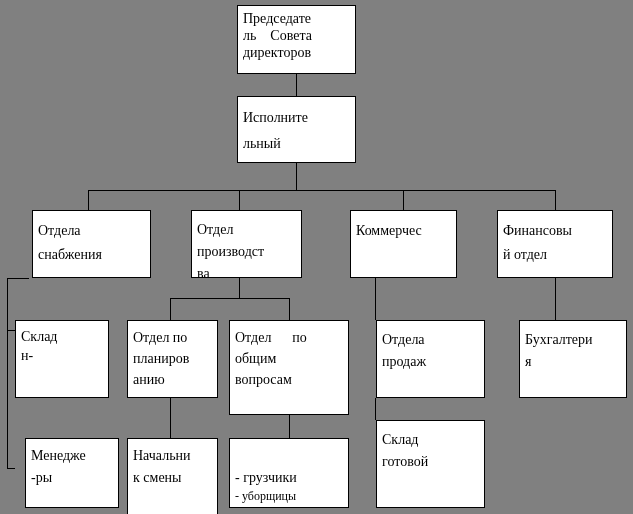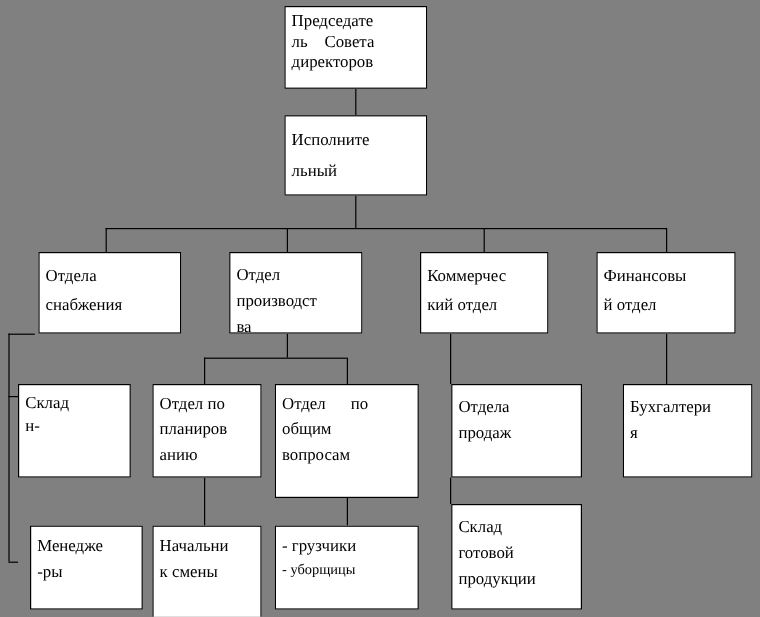--- a/index.html
+++ b/index.html
@@ -100,21 +100,20 @@
   </div>
 
   <div class="node" style="left:191px; top:210px; width:111px; height:68px; padding-top:8px; line-height:22px;">
     <span class="line">Отдел</span>
     <span class="line">производст</span>
     <span class="line">ва</span>
   </div>
 
   <div class="node" style="left:350px; top:210px; width:107px; height:68px; padding-top:8px; line-height:24px;">
     <span class="line">Коммерчес</span>
-    <span class="line">кий отдел</span>
   </div>
 
   <div class="node" style="left:497px; top:210px; width:116px; height:68px; padding-top:8px; line-height:24px;">
     <span class="line">Финансовы</span>
     <span class="line">й отдел</span>
   </div>
 
   <div class="node" style="left:15px; top:320px; width:94px; height:78px; padding-top:6px; line-height:19px;">
     <span class="line">Склад</span>
     <span class="line">н-</span>
@@ -146,23 +145,22 @@
     <span class="line">Менедже</span>
     <span class="line">-ры</span>
   </div>
 
   <div class="node" style="left:127px; top:438px; width:91px; height:82px; padding-top:6px; line-height:22px;">
     <span class="line">Начальни</span>
     <span class="line">к смены</span>
   </div>
 
   <div class="node" style="left:229px; top:438px; width:120px; height:70px; padding-top:6px;">
-    <span class="line" style="line-height:22px;">- грузчики</span>
+    <span class="line" style="line-height:22px;margin-top:22px;">- грузчики</span>
     <span class="line small">- уборщицы</span>
   </div>
 
   <div class="node" style="left:376px; top:420px; width:109px; height:88px; padding-top:8px; line-height:22px;">
     <span class="line">Склад</span>
     <span class="line">готовой</span>
-    <span class="line">продукции</span>
   </div>
 
 </div>
 
 </body></html>

